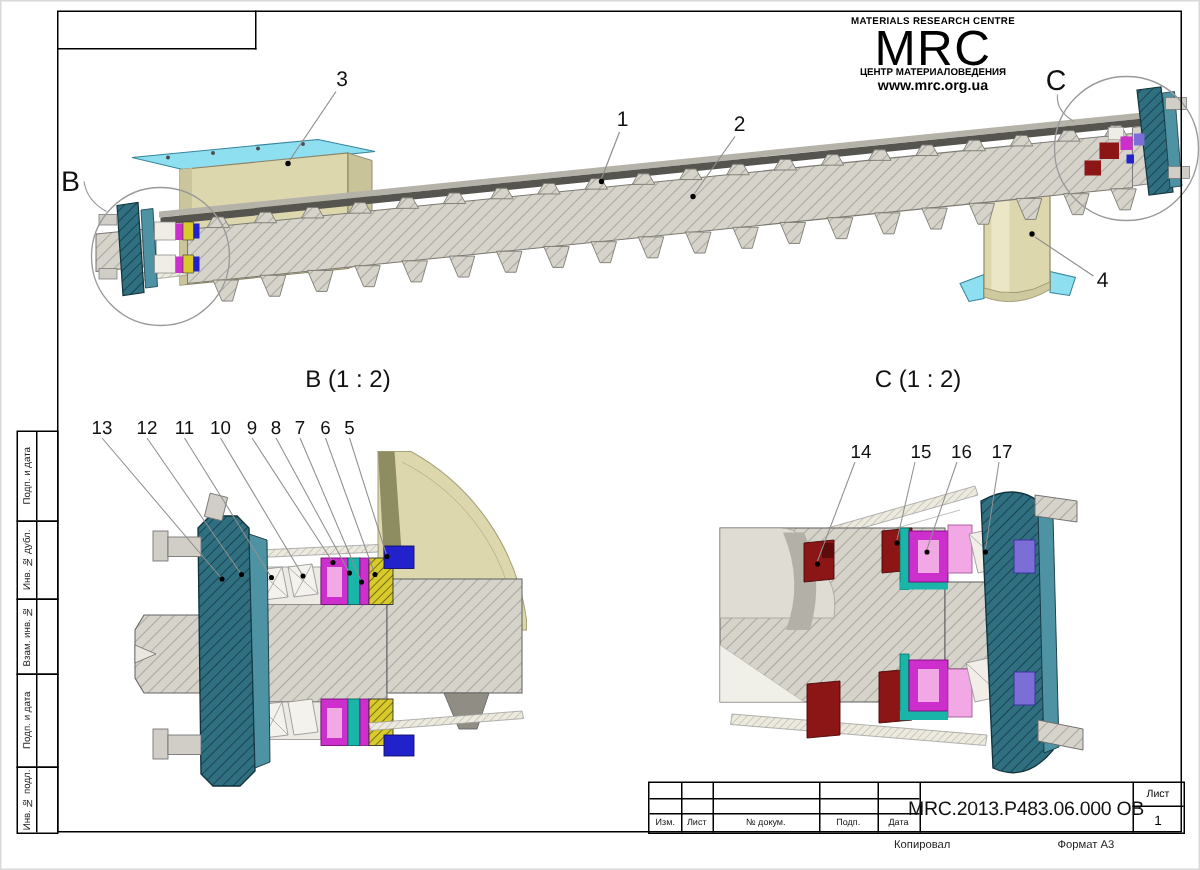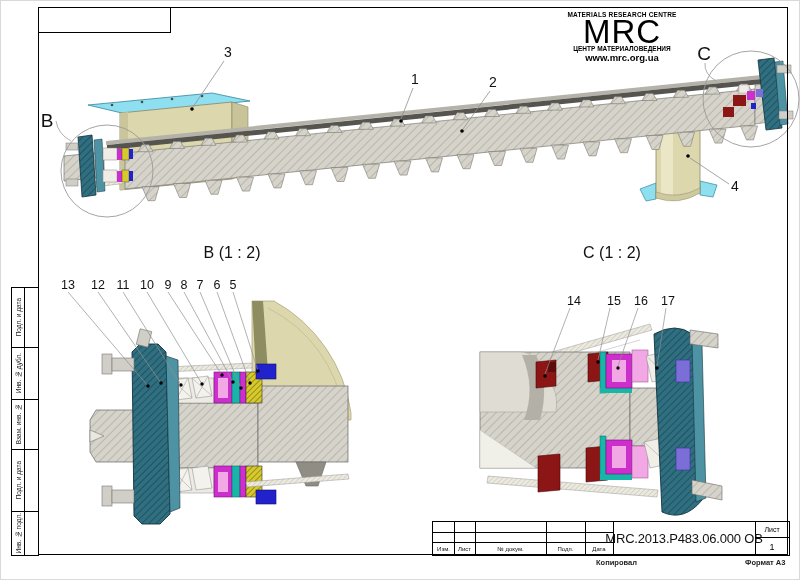--- a/index.html
+++ b/index.html
@@ -21,21 +21,21 @@
   
   .tb{left:432px;top:521px;width:358px;height:35px;border:1.2px solid #000;box-sizing:border-box;}
   .tb .v{position:absolute;top:0;width:0;border-left:1px solid #000;}
   .tb .h{position:absolute;left:0;height:0;border-top:1px solid #000;}
   .tb .cell{position:absolute;font-size:6px;color:#111;display:flex;align-items:center;justify-content:center;}
   .docnum{position:absolute;left:180px;top:0;width:142px;height:33px;display:flex;align-items:center;justify-content:center;
           font-size:13px;letter-spacing:-.2px;color:#111;white-space:nowrap;}
   .sheetlab{position:absolute;left:322px;top:0;width:34px;height:15px;border-bottom:1px solid #000;
             display:flex;align-items:center;justify-content:center;font-size:7px;}
   .sheetnum{position:absolute;left:322px;top:16px;width:34px;height:17px;display:flex;align-items:center;justify-content:center;font-size:9px;}
-  .foot{font-size:7.5px;color:#222;top:558px;font-weight:bold;}
+  .foot{font-size:7.5px;color:#222;top:558px;}
   svg text{font-family:"Liberation Sans",sans-serif;fill:#111;}
 </style>
 </head>
 <body>
 
 <div class="sheet">
 
   <svg class="abs" width="800" height="580" viewBox="0 0 800 580" style="left:0;top:0;">
     <defs>
       <pattern id="hm" width="6" height="6" patternUnits="userSpaceOnUse" patternTransform="rotate(45)">
@@ -355,14 +355,14 @@
     <div class="cell" style="left:21px;top:20px;width:21px;height:13px;">Лист</div>
     <div class="cell" style="left:42px;top:20px;width:71px;height:13px;">№ докум.</div>
     <div class="cell" style="left:113px;top:20px;width:39px;height:13px;">Подп.</div>
     <div class="cell" style="left:152px;top:20px;width:28px;height:13px;">Дата</div>
     <div class="docnum">MRC.2013.P483.06.000 ОВ</div>
     <div class="sheetlab">Лист</div>
     <div class="sheetnum">1</div>
   </div>
 
   <div class="abs foot" style="left:596px;">Копировал</div>
-  <div class="abs foot" style="left:705px;margin-left:40px;">Формат А3</div>
+  <div class="abs foot" style="left:705px;">Формат А3</div>
 </div>
 
 </body></html>

